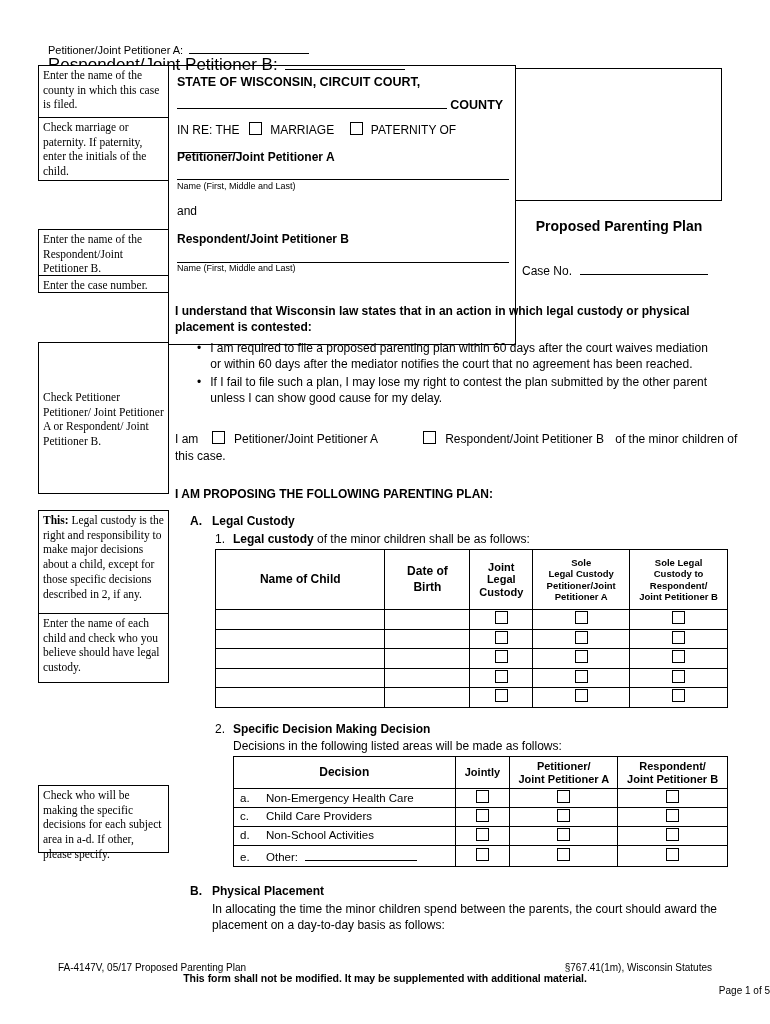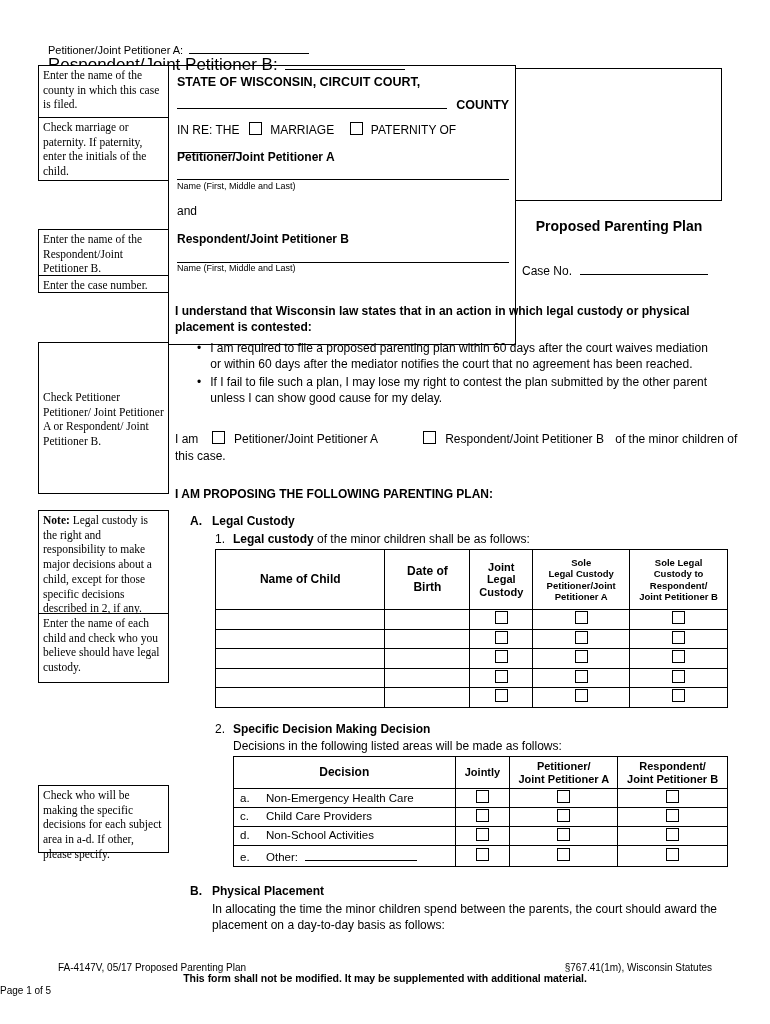--- a/index.html
+++ b/index.html
@@ -56,21 +56,21 @@
     <span>Enter the name of the Respondent/Joint Petitioner B.</span>
   </div>
   <div class="ibox" style="top:275px;height:18px">
     <span>Enter the case number.</span>
   </div>
 
   <div class="abs caption-box">
     <div class="abs b" style="left:8px;top:8px;font-size:12.5px">STATE OF WISCONSIN, CIRCUIT COURT,</div>
     <div class="abs" style="left:8px;top:29px">
       <span class="line" style="width:270px"></span>
-      <span class="b" style="font-size:12.5px;margin-left:6px">COUNTY</span>
+      <span class="b" style="font-size:12.5px;">COUNTY</span>
     </div>
     <div class="abs" style="left:8px;top:56px">
       <span>IN RE: THE</span>
       <span class="cb" style="margin:0 5px 0 6px"></span>
       <span>MARRIAGE</span>
       <span class="cb" style="margin:0 5px 0 12px"></span>
       <span>PATERNITY OF</span>
       <span class="line" style="width:58px;margin-left:4px"></span>
     </div>
     <div class="abs b" style="left:8px;top:84px">Petitioner/Joint Petitioner A</div>
@@ -116,21 +116,21 @@
     <span class="cb" style="margin:0 6px 0 10px"></span>
     <span>Petitioner/Joint Petitioner A</span>
     <span class="cb" style="margin:0 6px 0 42px"></span>
     <span>Respondent/Joint Petitioner B</span>
     <span style="margin-left:8px">of the minor children of this case.</span>
   </div>
 
   <div class="abs b" style="left:175px;top:487px">I AM PROPOSING THE FOLLOWING PARENTING PLAN:</div>
 
   <div class="ibox" style="top:510px;height:104px">
-    <span class="b">Note:</span>
+    <span class="b">This:</span>
     <span>Legal custody is the right and responsibility to make major decisions about a child, except for those specific decisions described in 2, if any.</span>
   </div>
   <div class="ibox" style="top:613px;height:70px">
     <span>Enter the name of each child and check who you believe should have legal custody.</span>
   </div>
 
   <span class="abs b" style="left:190px;top:514px">A.</span>
   <span class="abs b" style="left:212px;top:514px">Legal Custody</span>
 
   <span class="abs" style="left:215px;top:532px">1.</span>
@@ -266,15 +266,15 @@
     <span>Check who will be making the specific decisions for each subject area in a-d.  If other, please specify.</span>
   </div>
 
   <span class="abs b" style="left:190px;top:884px">B.</span>
   <span class="abs b" style="left:212px;top:884px">Physical Placement</span>
   <div class="abs" style="left:212px;top:902px;width:522px">In allocating the time the minor children spend between the parents, the court should award the placement on a day-to-day basis as follows:</div>
 
   <div class="abs footer" style="left:58px;top:961px">FA-4147V, 05/17  Proposed Parenting Plan</div>
   <div class="abs footer" style="left:460px;top:961px;width:252px;text-align:right">§767.41(1m), Wisconsin Statutes</div>
   <div class="abs footer b" style="left:0;top:972px;width:770px;text-align:center;font-size:10.5px">This form shall not be modified.  It may be supplemented with additional material.</div>
-  <div class="abs footer" style="left:0;top:984px;width:770px;text-align:left">Page 1 of 5</div>
+  <div class="abs footer" style="left:0;top:984px;width:770px;text-align:right">Page 1 of 5</div>
 
 </div>
 
 </body></html>

